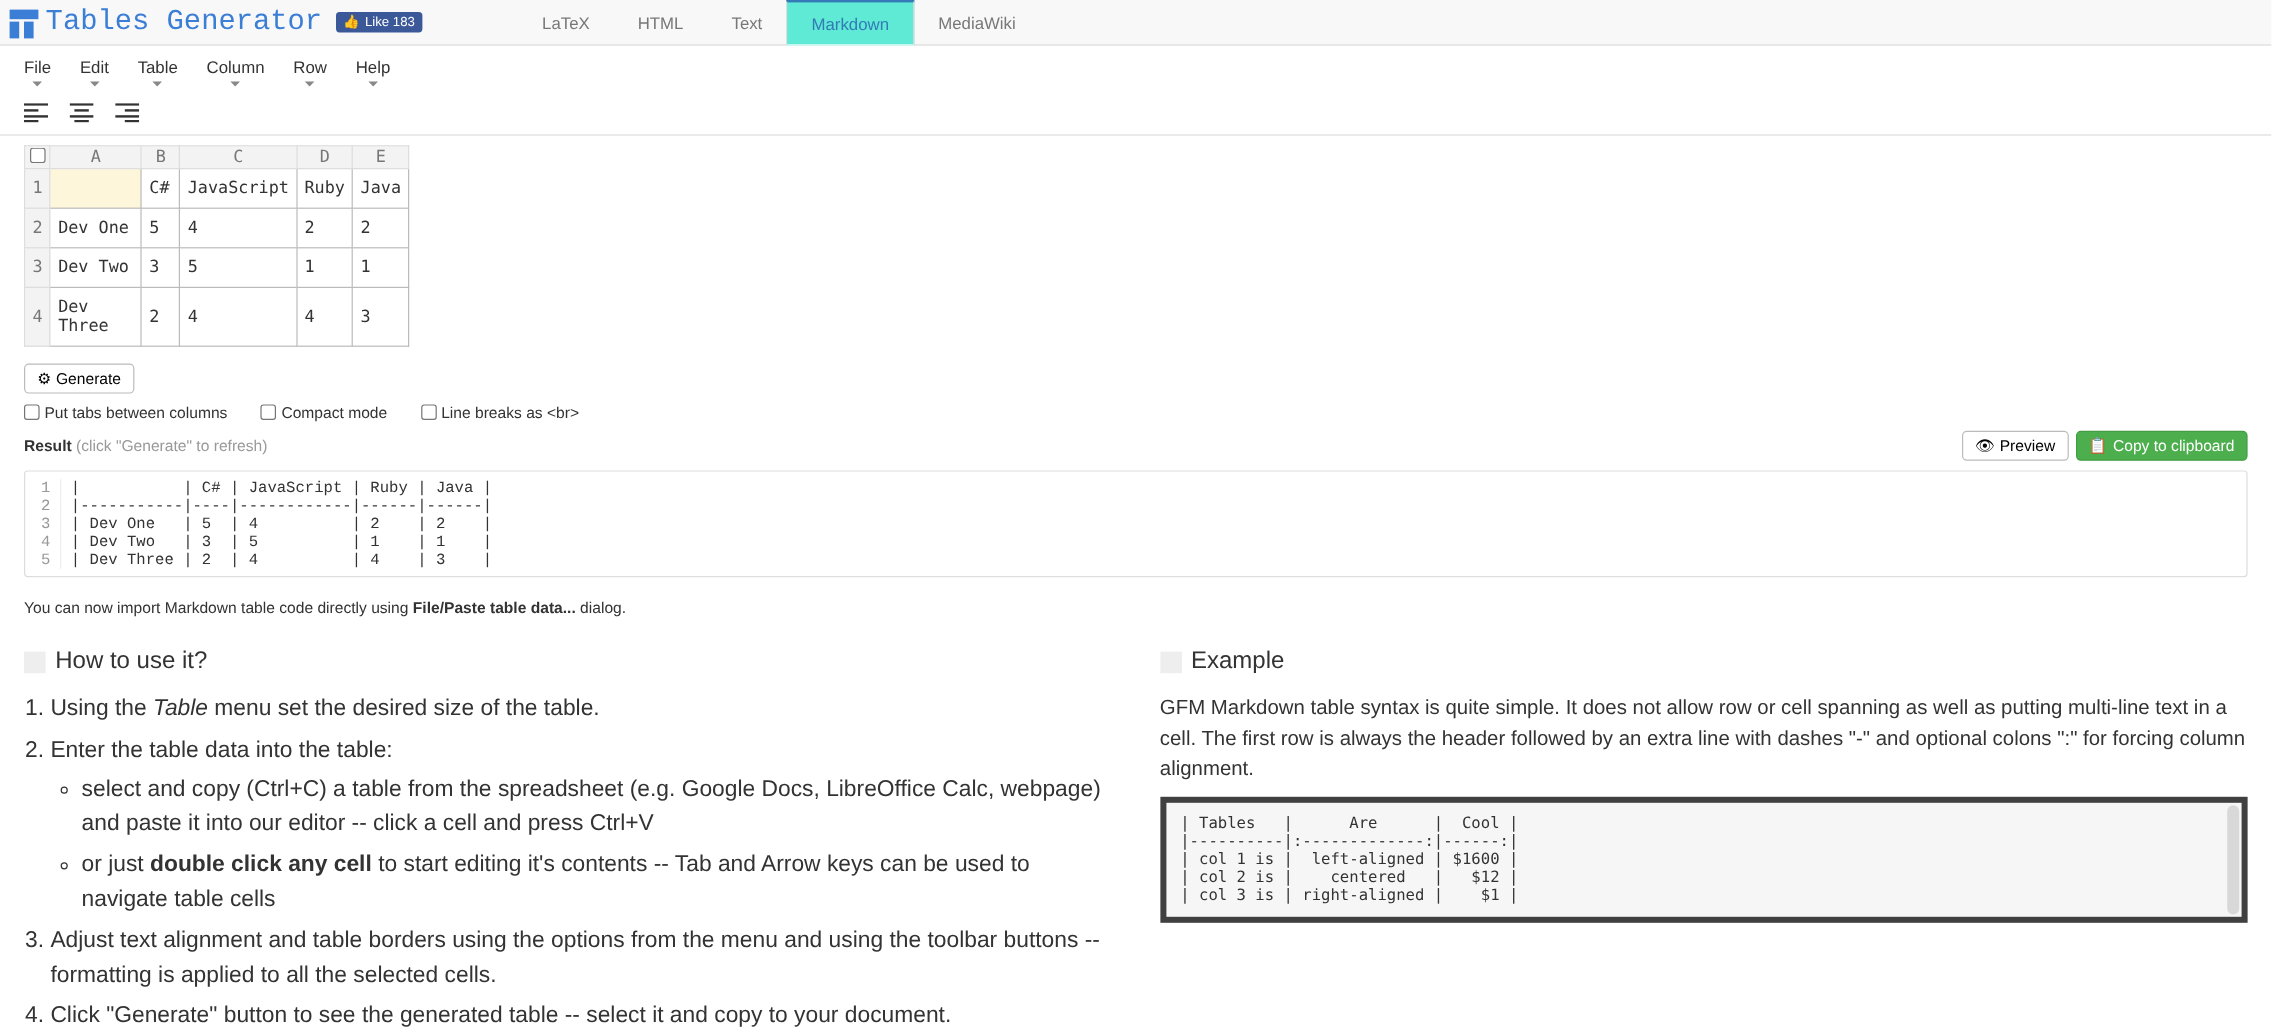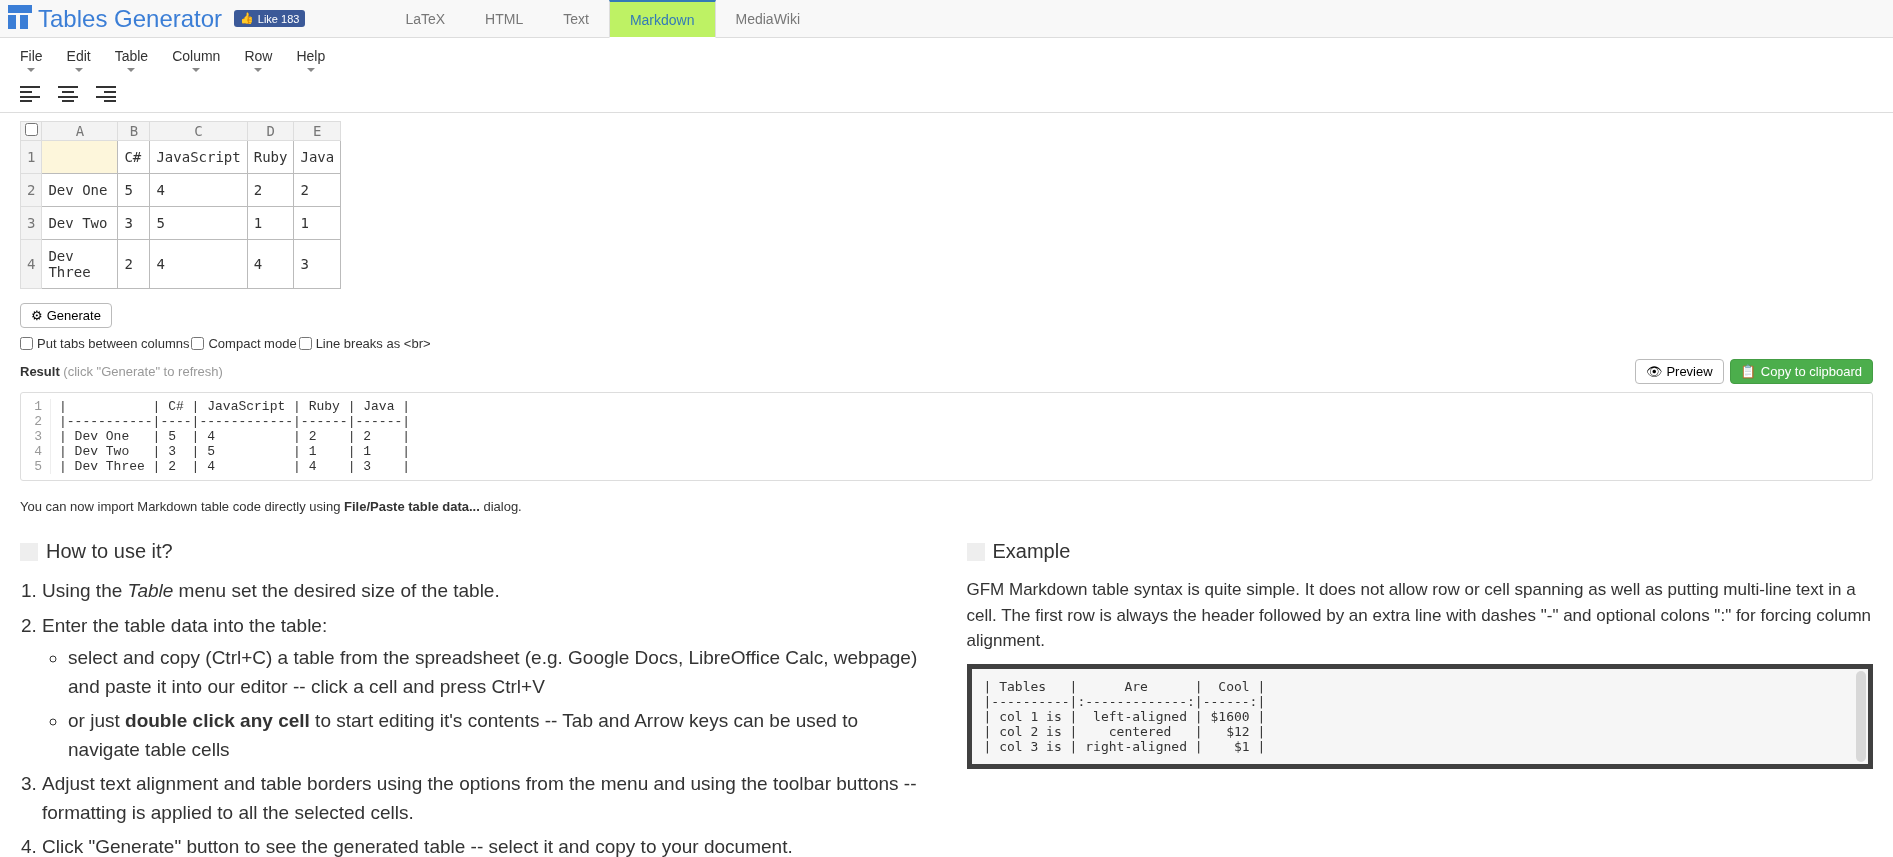--- a/index.html
+++ b/index.html
@@ -1,30 +1,30 @@
 <!DOCTYPE html>
 <html><head>
 <meta charset="utf-8">
 <style>
 * { box-sizing: border-box; margin: 0; padding: 0; }
 body { font-family: "Helvetica Neue", Helvetica, Arial, sans-serif; font-size: 14px; color: #333; background: #fff; }
 
 
 .top-nav { display:flex; align-items:center; height:38px; border-bottom:1px solid #ddd; background:#f8f8f8; padding:0 8px; }
-.logo-block { display:flex; align-items:flex-start; gap:6px; }
+.logo-block { display:flex; align-items:flex-end; gap:6px;font-family:Liberation Mono, monospace; }
 .logo-icon { width:24px; height:24px; display:inline-block; position:relative; }
 .logo-icon::before, .logo-icon::after { content:""; position:absolute; background:#3b7ed6; }
 .logo-icon::before { left:0; top:0; width:24px; height:8px; }
 .logo-icon::after { left:0; top:10px; width:8px; height:14px; box-shadow:12px 0 0 #3b7ed6; }
 .brand { font-size:24px; color:#3b7ed6; font-weight:300; }
 .fb-like { margin-left:12px; background:#3b5998; color:#fff; font-size:11px; padding:2px 6px; border-radius:3px; display:flex; align-items:center; gap:4px; }
 .fb-like .thumb { font-size:11px; }
 .nav-tabs { display:flex; margin-left:80px; height:100%; }
 .nav-tab { display:flex; align-items:center; padding:0 20px; color:#777; cursor:pointer; }
-.nav-tab.active { background:#bef264; border:1px solid #ddd; border-bottom-color:#fff; border-top:2px solid #337ab7; color:#337ab7; margin-bottom:-1px; }
+.nav-tab.active { background:#5eead4; border:1px solid #ddd; border-bottom-color:#fff; border-top:2px solid #337ab7; color:#337ab7; margin-bottom:-1px; }
 
 
 .menu-bar { display:flex; gap:24px; padding:10px 20px; border-bottom:0; }
 .menu-item { color:#333; cursor:pointer; display:flex; align-items:center; gap:4px;flex-direction:column; }
 .caret { width:0; height:0; border-left:4px solid transparent; border-right:4px solid transparent; border-top:4px solid #888; display:inline-block; }
 
 
 .align-bar { display:flex; gap:18px; padding:4px 20px 10px; }
 .align-btn { width:20px; height:16px; cursor:pointer; }
 .align-btn svg { width:100%; height:100%; }
@@ -40,21 +40,21 @@
 .sheet .rowhead { padding:0 6px; }
 .sheet .corner { width:20px; background:#f3f3f3; border-color:#ddd; }
 .sheet .corner input { margin:0; }
 .sheet td.cell { padding:8px 6px; min-width:26px; height:32px; }
 .sheet td.selected { background:#fdf6db; }
 .col-A{width:76px} .col-B{width:32px} .col-C{width:82px} .col-D{width:40px} .col-E{width:40px}
 
 
 .gen-row { padding:0 20px; }
 .btn { display:inline-flex; align-items:center; gap:4px; padding:4px 10px; background:#fff; border:1px solid #bbb; border-radius:4px; cursor:pointer; font-size:13px; }
-.options { display:flex; gap:2px; padding:8px 20px 6px; font-size:13px; align-items:center; }
+.options { display:flex; gap:28px; padding:8px 20px 6px; font-size:13px; align-items:center; }
 .options label { display:flex; align-items:center; gap:4px; }
 .result-row { display:flex; justify-content:space-between; align-items:center; padding:2px 20px 6px; font-size:13px; }
 .result-label .hint { color:#999; font-weight:normal; }
 .btn-grp { display:flex; gap:6px; }
 .btn-green { background:#4cae4c; border-color:#449d44; color:#fff; }
 .eye-icon, .copy-icon, .gear-icon { display:inline-block; }
 
 
 .code-panel { margin:2px 20px 10px; border:1px solid #ddd; border-radius:3px; background:#fff; font-family:Consolas, 'Courier New', monospace; font-size:13px; }
 .code-line { display:flex; }

